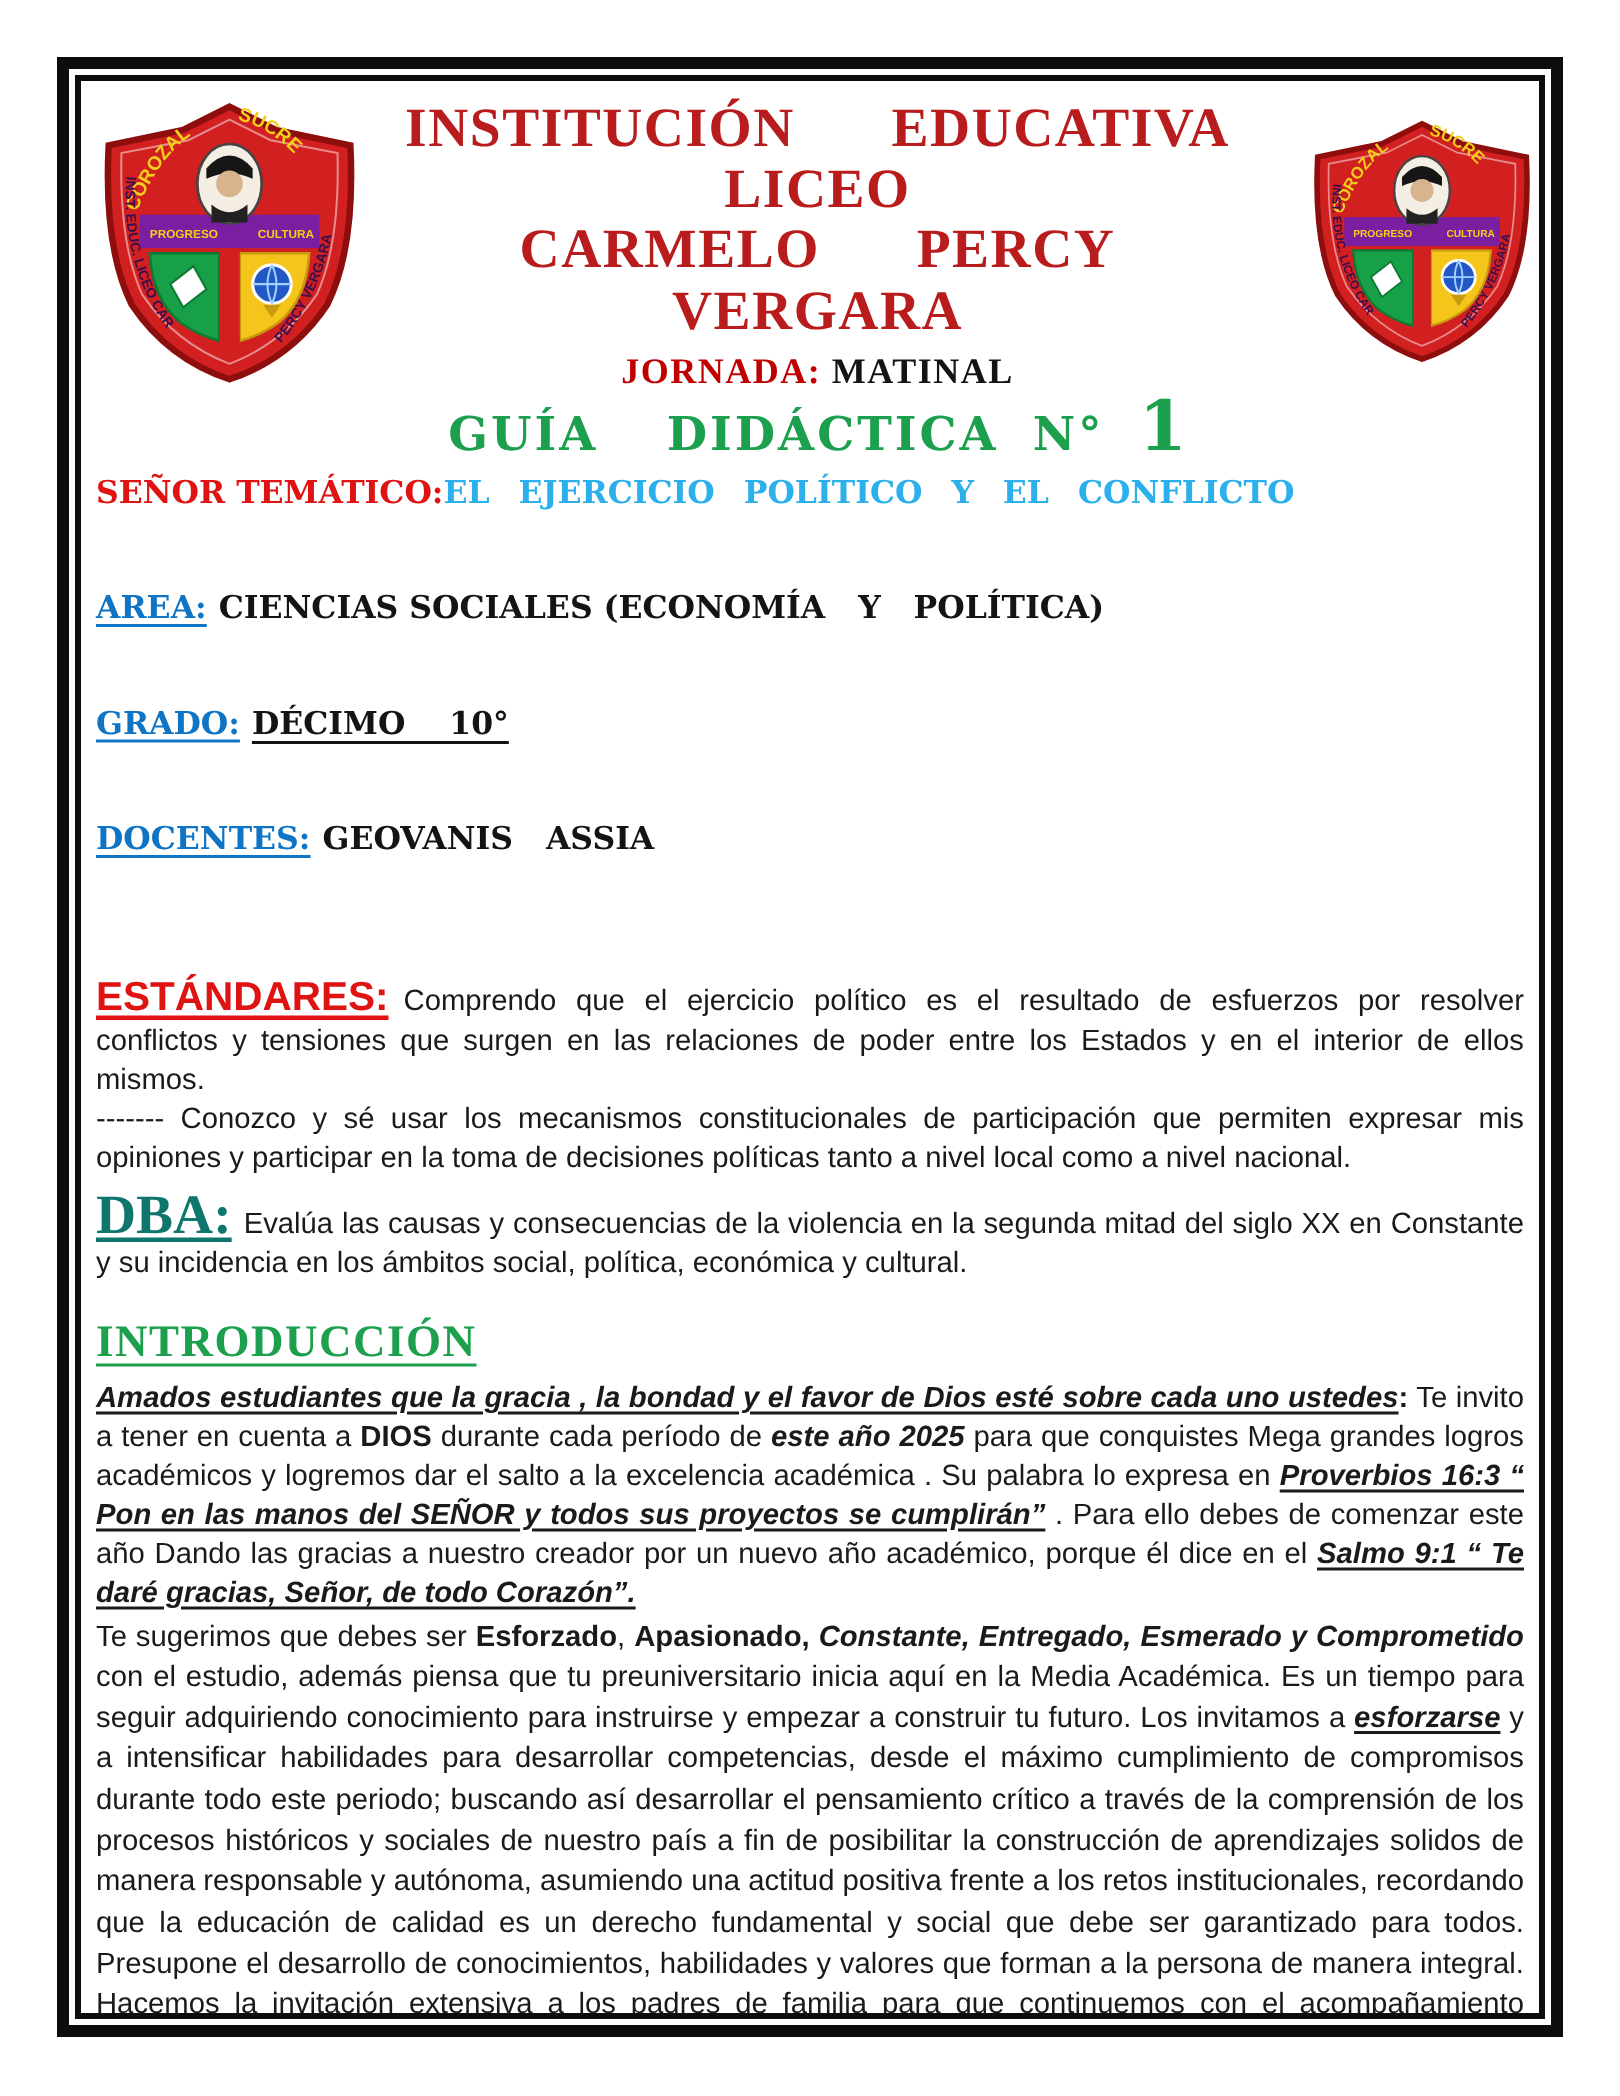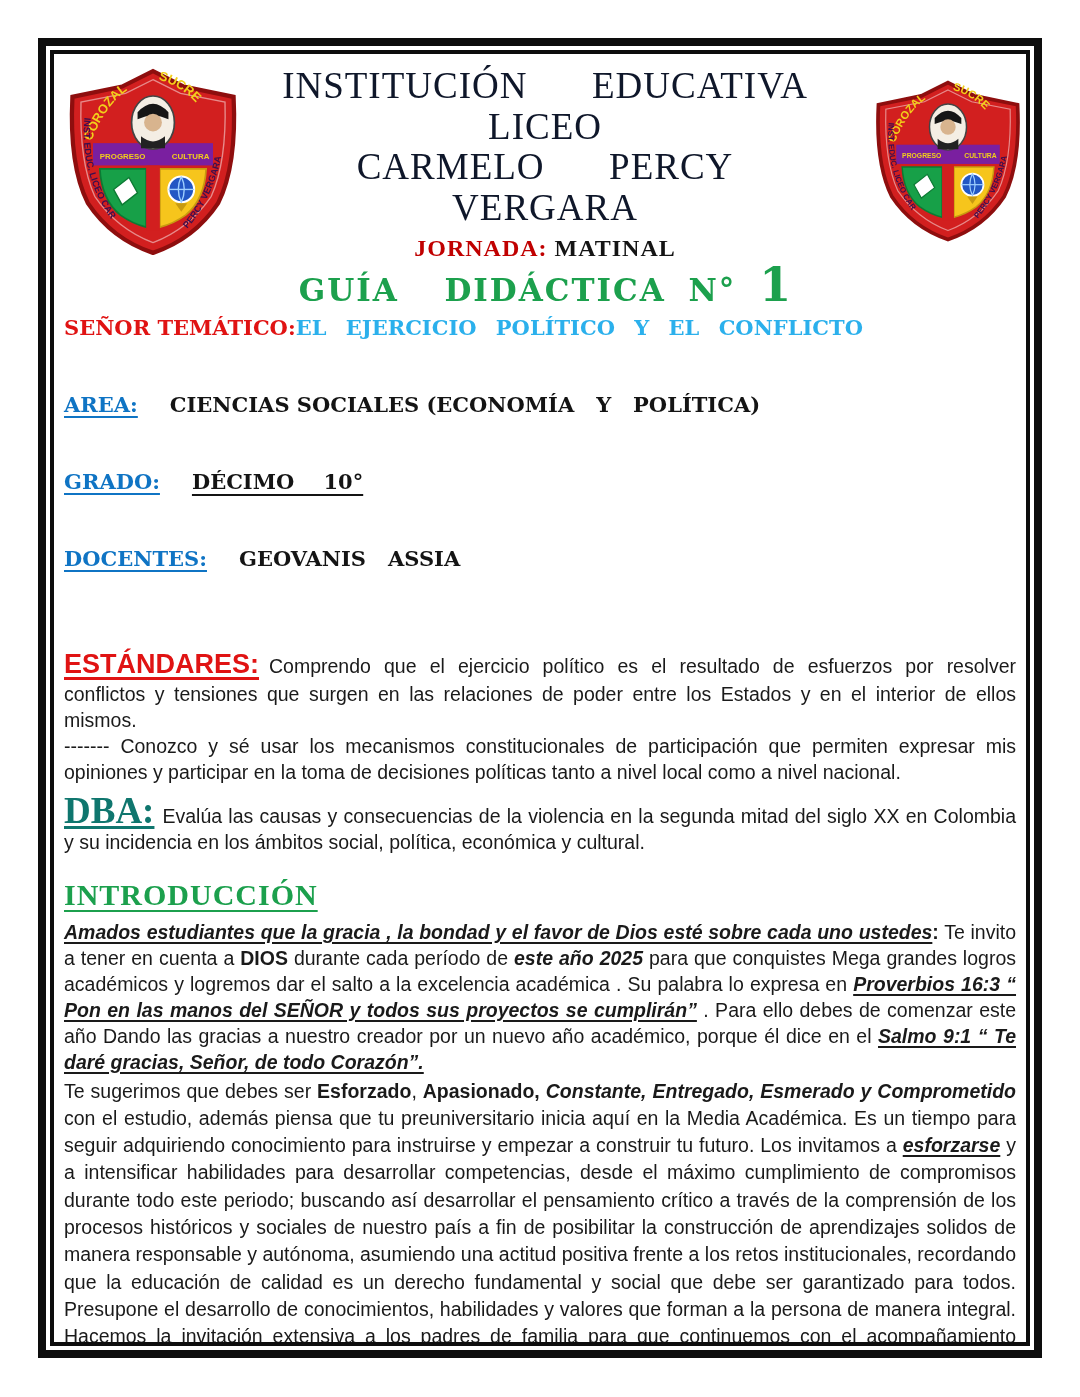--- a/index.html
+++ b/index.html
@@ -18,22 +18,22 @@
     padding:10px 10px 0 10px; overflow:hidden; background:#ffffff;
   }
 
   
   .header { position:relative; height:192px; }
   .crest { position:absolute; top:0; }
   .crest.left  { left:0;   width:178px; height:192px; }
   .crest.right { right:-6px; width:148px; height:186px; top:2px; }
   .header-text { margin:2px 175px 0 185px; text-align:center; }
   .inst-line {
-    font-family:"Liberation Serif", serif; font-weight:normal;
-    color:#0f172a; font-size:37px; line-height:1.1;
+    font-family:"Liberation Serif", serif; font-weight:bold;
+    color:#b91c1c; font-size:37px; line-height:1.1;
     letter-spacing:1px; word-spacing:22px; white-space:pre-wrap;
   }
   .jornada-line {
     font-family:"Liberation Serif", serif; font-weight:bold;
     font-size:24px; margin-top:6px; letter-spacing:1px;
   }
   .jornada-label { color:#c00000; }
   .jornada-value { color:#141414; }
   .guia-line {
     font-family:"DejaVu Serif", serif; font-weight:bold;
@@ -47,21 +47,21 @@
     margin-top:6px; font-family:"DejaVu Serif", serif; font-weight:bold;
     font-size:21px; line-height:1.22; white-space:pre-wrap; color:#141414;
   }
   .info-line { margin:0; }
   .lbl-blue {
     color:#0f74c4; text-decoration:underline;
     text-decoration-thickness:2px; text-underline-offset:4px;
   }
   .lbl-red { color:#e01313; }
   .nucleo-value { color:#2bb0ec; word-spacing:12px; }
-  .info-val { margin-left:32px; }
+  .info-val { margin-left:8px; }
   .grado-val {
     text-decoration:underline; text-decoration-thickness:2px;
     text-underline-offset:5px;
   }
   .docente2 { margin-left:157px; }
 
   
   .est { margin-top:24px; font-size:19.5px; line-height:1.33; text-align:justify; }
   .est-label {
     font-size:27px; font-weight:bold; color:#e01313;
@@ -174,21 +174,21 @@
     <div class="info-line"><span class="lbl-blue">GRADO:</span><span class="info-val grado-val">DÉCIMO    10°</span></div>
     <div class="info-line"><span class="lbl-blue">DOCENTES:</span><span class="info-val">GEOVANIS   ASSIA</span></div>
   </div>
 
   <div class="est">
     <p><span class="est-label">ESTÁNDARES:</span><span>Comprendo que el ejercicio político es el resultado de esfuerzos por resolver conflictos y tensiones que surgen en las relaciones de poder entre los Estados y en el interior de ellos mismos.</span></p>
     <p><span>-------  Conozco y sé usar los mecanismos constitucionales de participación que permiten expresar mis opiniones y participar en la toma de decisiones políticas tanto a nivel local como a nivel nacional.</span></p>
   </div>
 
   <div class="dba">
-    <span class="dba-label">DBA:</span><span>Evalúa las causas y consecuencias de la violencia en la segunda mitad del siglo XX en Colombia y su incidencia en los ámbitos social, política, económica y cultural.</span>
+    <span class="dba-label">DBA:</span><span>Evalúa las causas y consecuencias de la violencia en la segunda mitad del siglo XX en Constante y su incidencia en los ámbitos social, política, económica y cultural.</span>
   </div>
 
   <div class="intro-heading">INTRODUCCIÓN</div>
 
   <p class="para"><span class="bld ita und">Amados estudiantes que la gracia , la bondad y el favor de Dios esté sobre  cada uno ustedes</span><span class="bld">:</span><span>  Te invito a tener en cuenta a </span><span class="bld">DIOS</span><span> durante cada período de </span><span class="bld ita">este año 2025</span><span> para que conquistes Mega grandes logros académicos  y logremos dar el salto a la excelencia académica .  Su palabra lo expresa en </span><span class="bld ita und">Proverbios 16:3 “ Pon en las manos del SEÑOR y todos sus proyectos se cumplirán”</span><span> .  Para ello debes de comenzar este año Dando las gracias a nuestro creador por un nuevo año académico, porque él dice en el </span><span class="bld ita und">Salmo 9:1 “ Te daré gracias, Señor, de todo Corazón”.</span></p>
 
   <p class="para para2"><span>Te sugerimos que debes ser </span><span class="bld">Esforzado</span><span>, </span><span class="bld">Apasionado,</span><span> </span><span class="bld ita">Constante, Entregado, Esmerado y Comprometido</span><span> con el estudio, además piensa que tu preuniversitario inicia aquí en la Media  Académica.  Es un tiempo para seguir adquiriendo conocimiento para instruirse y empezar a construir tu futuro.  Los invitamos a </span><span class="bld ita und">esforzarse</span><span> y a intensificar habilidades para desarrollar competencias, desde el máximo cumplimiento de compromisos durante todo este periodo; buscando así desarrollar el pensamiento crítico a través de la comprensión de los procesos históricos y sociales de nuestro país a fin de posibilitar la construcción de aprendizajes solidos de manera responsable y autónoma, asumiendo una actitud positiva frente a los retos institucionales, recordando que la educación de calidad es un derecho fundamental y social que debe ser garantizado para todos. Presupone el desarrollo de conocimientos, habilidades y valores que forman a la persona de manera integral. Hacemos la invitación extensiva a los padres de familia para que continuemos con el acompañamiento permanente en estos procesos, a participar activamente en la orientación de esta guía que tiene como objetivo apoyar el proceso de enseñanza-aprendizaje que busca el desarrollo integral de los estudiantes.</span></p>
 
 </div>
 </div>

